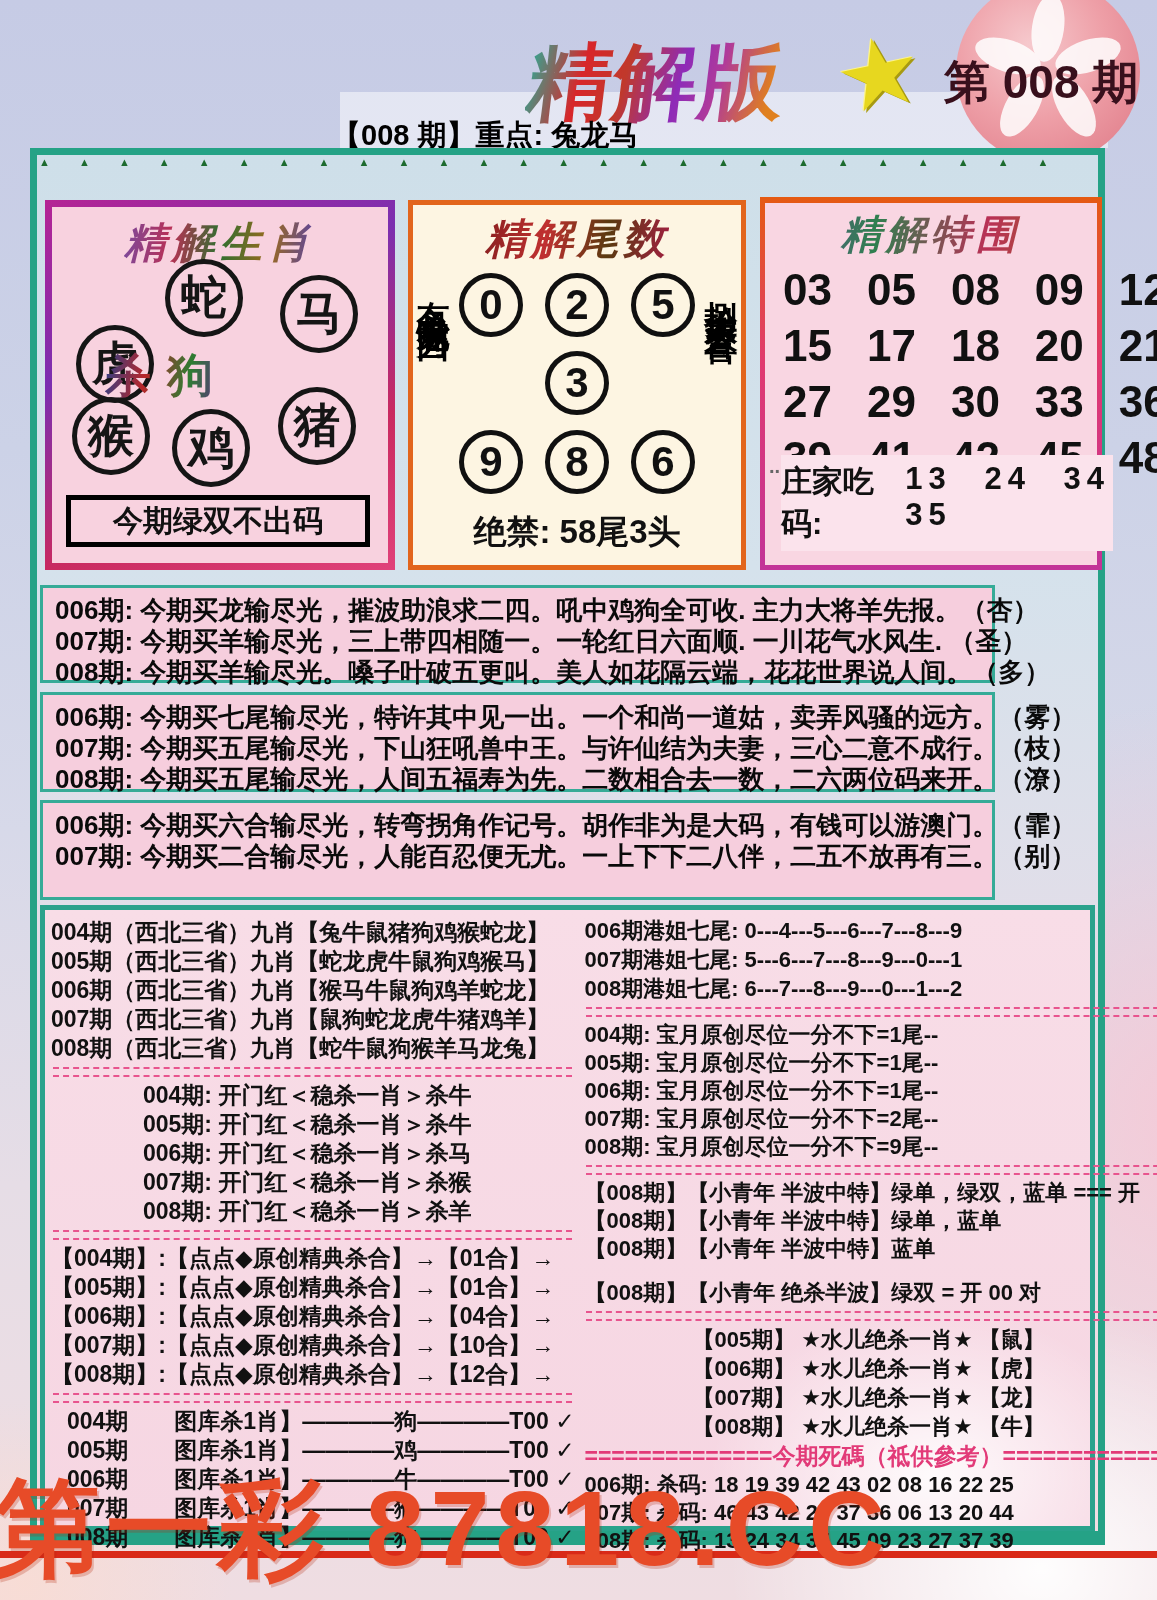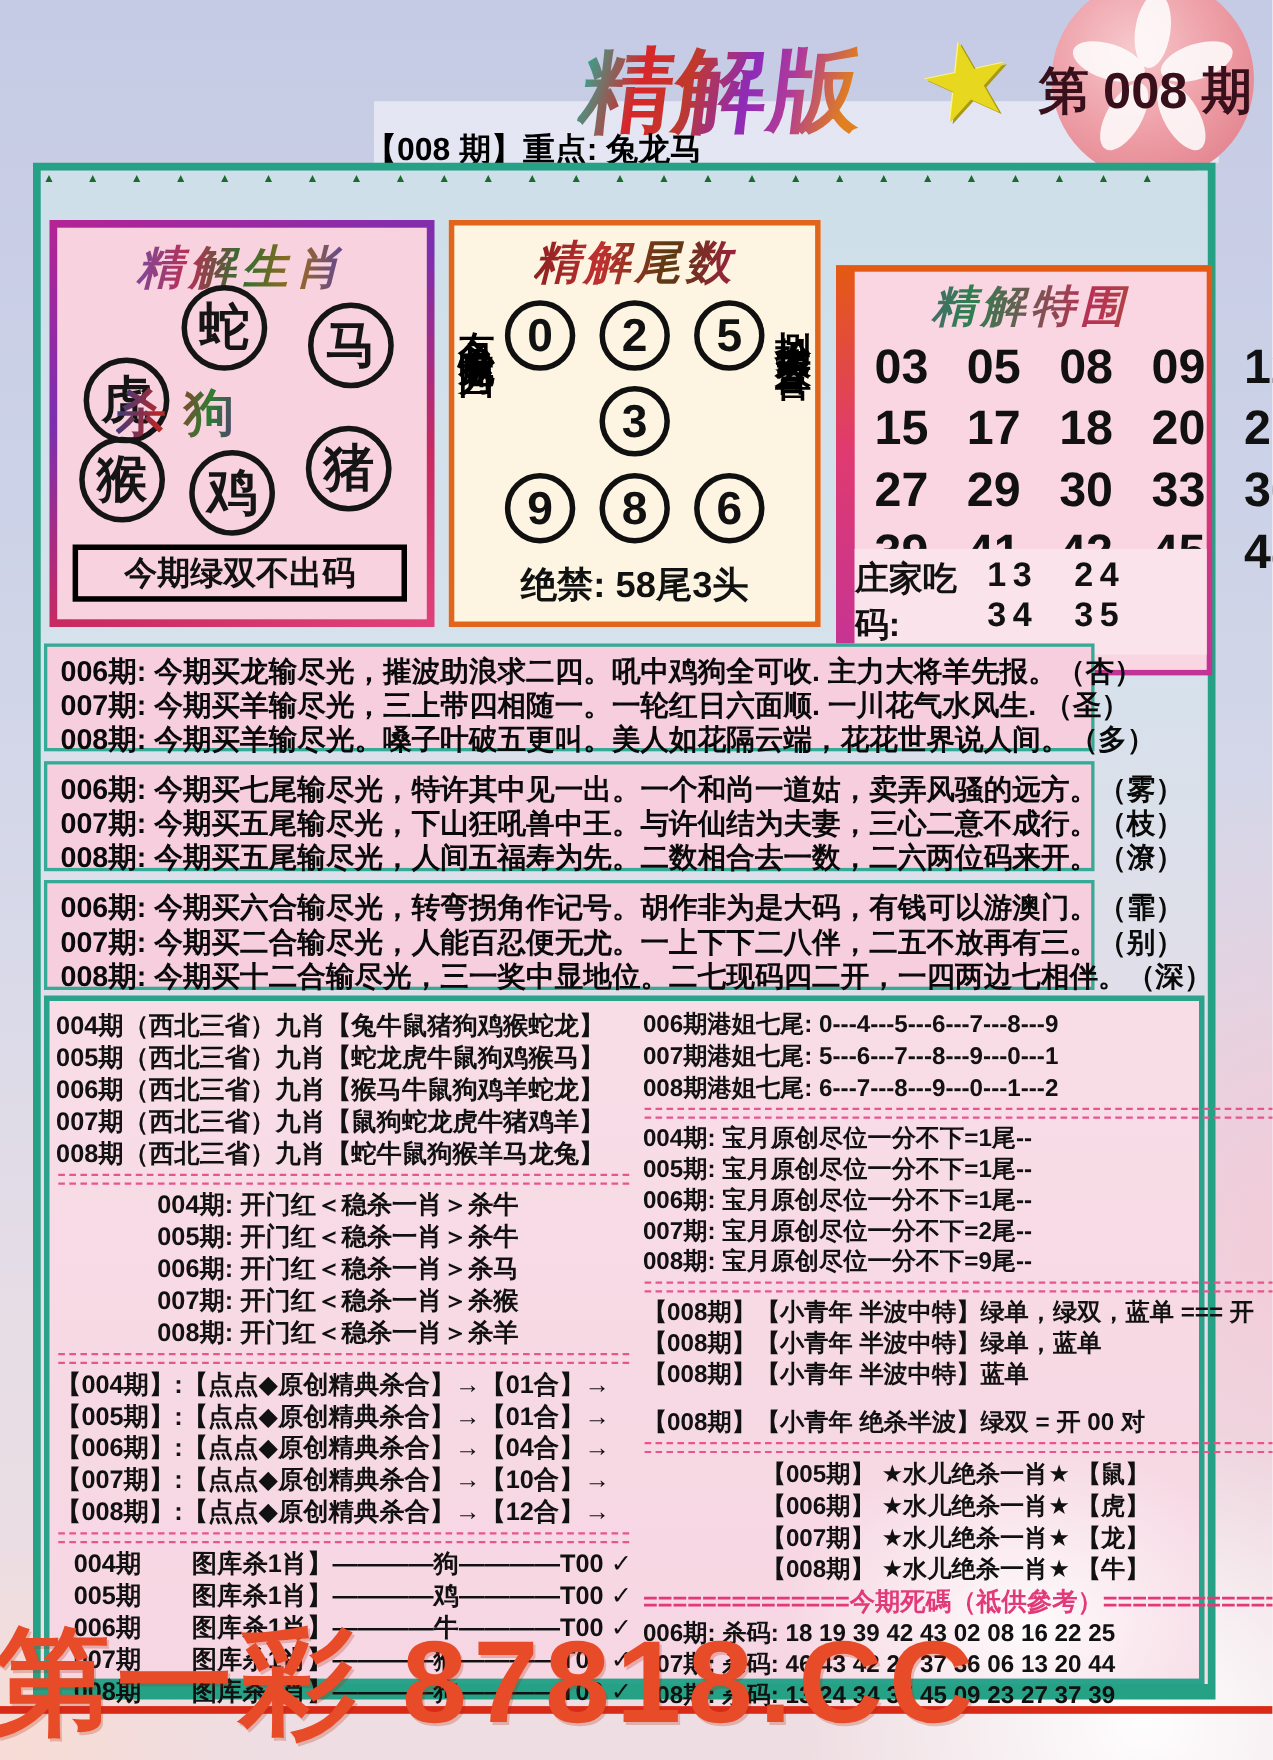--- a/index.html
+++ b/index.html
@@ -47,28 +47,28 @@
   .twrap .wordart{font-size:42px;letter-spacing:4px;margin-top:6px;
     background:linear-gradient(95deg,#8a2020,#c03030,#5a3a10,#a02040);-webkit-background-clip:text;background-clip:text;color:transparent;}
   .tmid{display:flex;flex:1;width:100%;align-items:stretch;}
   .vtext{writing-mode:vertical-rl;text-orientation:upright;font-size:33px;font-weight:bold;line-height:40px;
     letter-spacing:5px;padding-top:8px;color:#000;}
   .tcircles{flex:1;display:flex;flex-direction:column;justify-content:space-between;align-items:center;padding:6px 0 2px 0;}
   .trow{display:flex;gap:22px;justify-content:center;}
   .dc{width:64px;height:64px;border:5px solid #101010;border-radius:50%;box-sizing:border-box;
     display:flex;align-items:center;justify-content:center;font-size:42px;font-weight:bold;}
   .tnote{font-size:33px;font-weight:bold;margin:2px 0 8px 0;}
-  .swrap{left:723px;top:42px;width:342px;height:373px;padding:6px 5px 5px 17px;
-    background:linear-gradient(180deg,#e55a12 0%,#e03a70 45%,#c23398 100%);margin-top:44px;}
+  .swrap{left:723px;top:42px;width:342px;height:373px;padding:6px 5px 5px 5px;
+    background:linear-gradient(180deg,#e55a12 0%,#e03a70 45%,#c23398 100%);}
   .sbox{position:relative;width:100%;height:100%;background:#f9d6e2;box-sizing:border-box;padding:4px 0;}
   .sbox .wordart{display:block;text-align:center;font-size:40px;letter-spacing:5px;
     background:linear-gradient(95deg,#6a4a9e,#2f7f4f,#b93055,#9a6a1e);-webkit-background-clip:text;background-clip:text;color:transparent;}
   .numrow{display:flex;justify-content:space-between;padding:2px 18px;font-size:44px;font-weight:bold;line-height:52px;gap:35px;}
   .sdots{position:absolute;left:4px;top:252px;font-size:20px;color:#666;font-weight:bold;}
-  .bankr{position:absolute;left:0;bottom:14px;width:100%;display:flex;justify-content:center;gap:26px;
+  .bankr{position:absolute;left:16px;bottom:14px;width:100%;display:flex;justify-content:center;gap:26px;
     font-size:31px;font-weight:bold;background:#fbe3ec;padding:6px 0;}
   .bankr .nums{letter-spacing:6px;word-spacing:18px;}
   
   .verse{position:absolute;left:3px;width:955px;box-sizing:border-box;border:3px solid #35ab97;
     background:#f6cedd;padding:7px 12px 5px 12px;}
   .vline{font-size:26px;line-height:31px;font-weight:bold;white-space:nowrap;color:#0a0a0a;}
   
   .bottom{position:absolute;left:3px;top:750px;width:1055px;height:626px;box-sizing:border-box;
     border:5px solid #2aa28c;background:
       radial-gradient(320px 240px at 85% 92%, rgba(255,255,255,.9), rgba(255,255,255,0) 70%),
@@ -206,21 +206,20 @@
       <div class="vline">008期: 今期买羊输尽光。嗓子叶破五更叫。美人如花隔云端，花花世界说人间。（多）</div>
     </div>
     <div class="verse" style="top:537px;height:100px;">
       <div class="vline">006期: 今期买七尾输尽光，特许其中见一出。一个和尚一道姑，卖弄风骚的远方。（雾）</div>
       <div class="vline">007期: 今期买五尾输尽光，下山狂吼兽中王。与许仙结为夫妻，三心二意不成行。（枝）</div>
       <div class="vline">008期: 今期买五尾输尽光，人间五福寿为先。二数相合去一数，二六两位码来开。（潦）</div>
     </div>
     <div class="verse" style="top:645px;height:100px;">
       <div class="vline">006期: 今期买六合输尽光，转弯拐角作记号。胡作非为是大码，有钱可以游澳门。（霏）</div>
       <div class="vline">007期: 今期买二合输尽光，人能百忍便无尤。一上下下二八伴，二五不放再有三。（别）</div>
-      <div class="vline">008期: 今期买十二合输尽光，三一奖中显地位。二七现码四二开，一四两边七相伴。（深）</div>
     </div>
 
     <div class="bottom">
       <div class="lcol">
         <div class="lline">004期（西北三省）九肖【兔牛鼠猪狗鸡猴蛇龙】</div>
         <div class="lline">005期（西北三省）九肖【蛇龙虎牛鼠狗鸡猴马】</div>
         <div class="lline">006期（西北三省）九肖【猴马牛鼠狗鸡羊蛇龙】</div>
         <div class="lline">007期（西北三省）九肖【鼠狗蛇龙虎牛猪鸡羊】</div>
         <div class="lline">008期（西北三省）九肖【蛇牛鼠狗猴羊马龙兔】</div>
         <div class="sep"></div>

